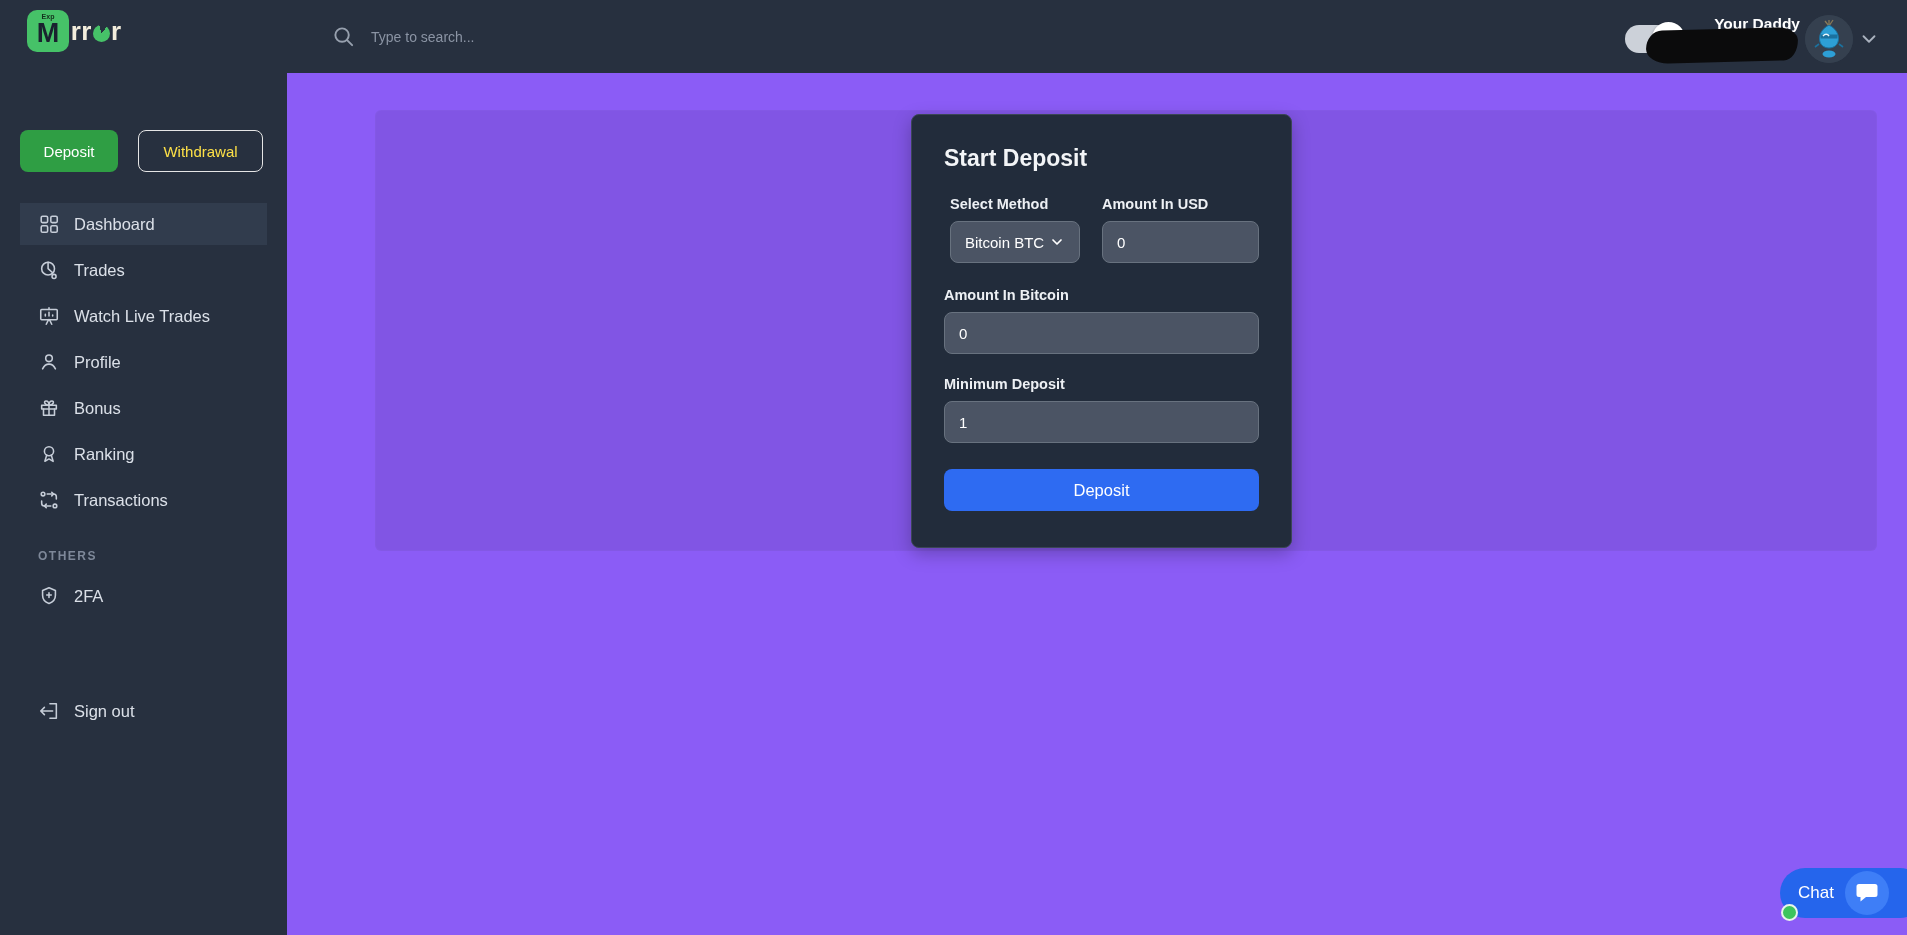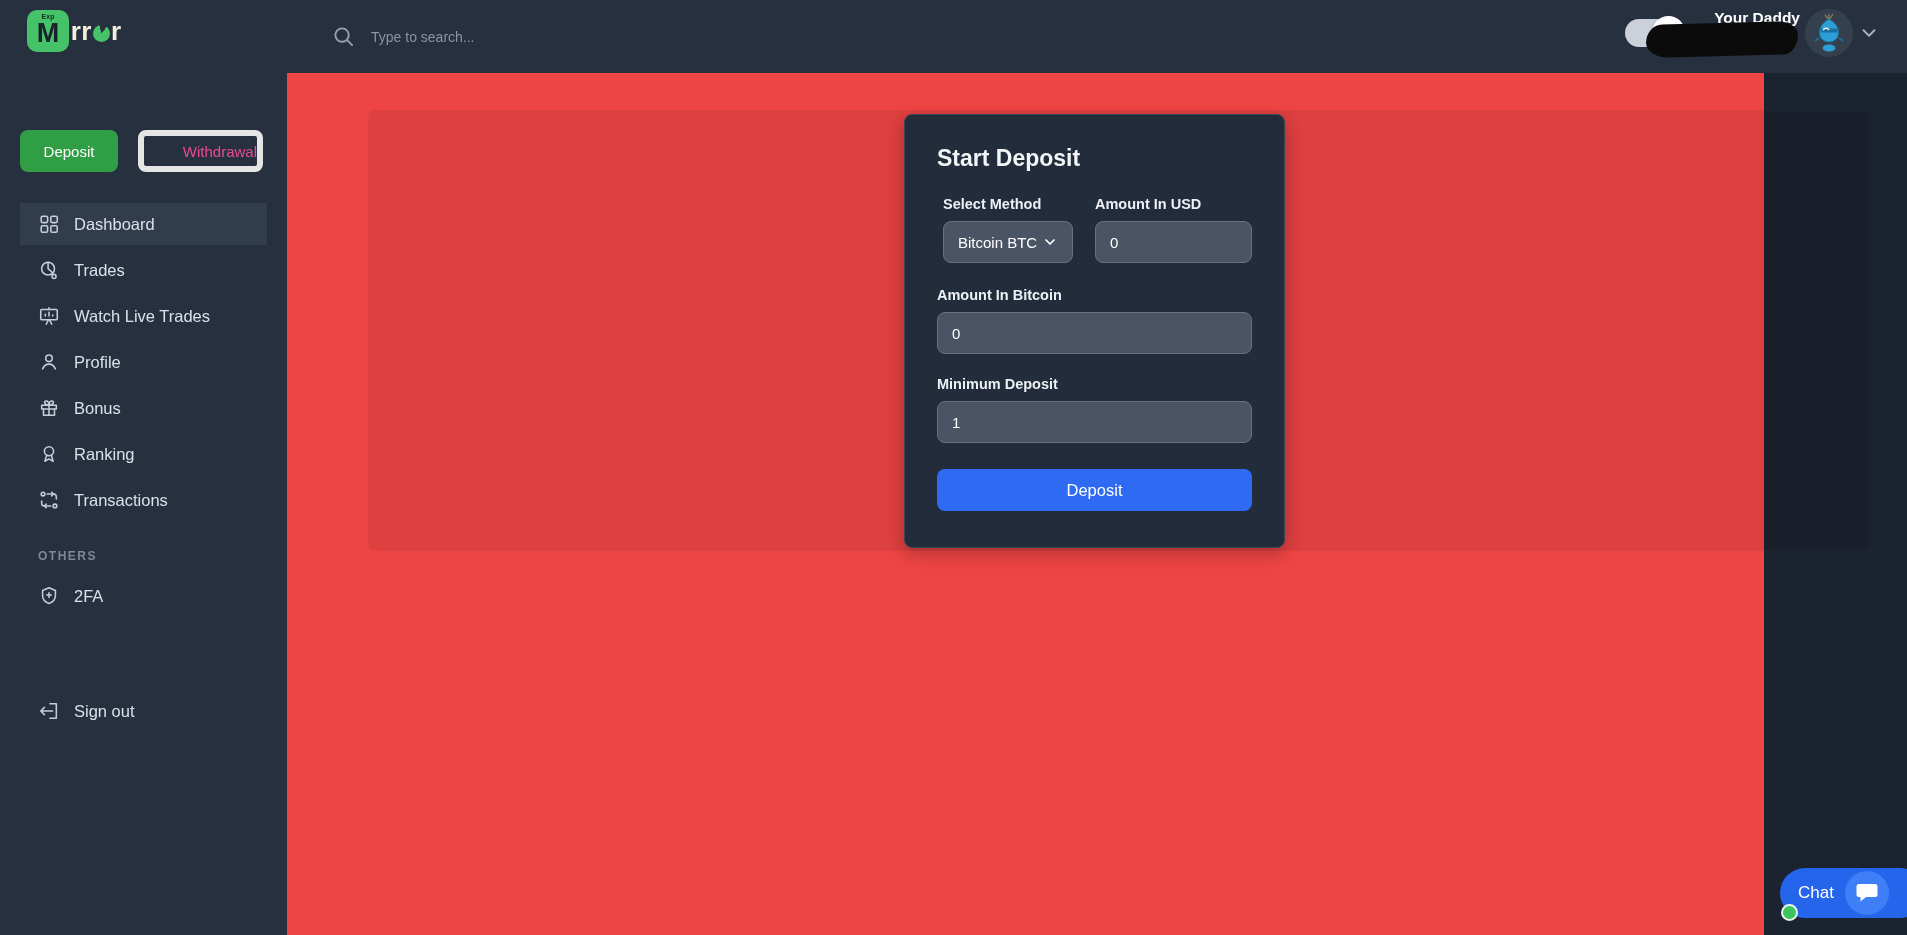--- a/index.html
+++ b/index.html
@@ -33,35 +33,35 @@
   .nav2 { position:absolute; left:0; top:575px; width:327px; }
   .nav-signout { position:absolute; left:0; top:690px; width:287px; }
 
   
   .topbar { position:absolute; left:287px; top:0; width:1620px; height:73px; background:#27303f; z-index:1; }
   .search-wrap { position:absolute; left:45px; top:0; height:73px; display:flex; align-items:center; gap:16px; }
   .search-icon { width:23px; height:23px; color:#97a0ae; display:flex; }
   .search-input { background:transparent; border:none; outline:none; color:#dfe3ea; font-size:14px; width:330px; font-family:inherit; }
   .search-input::placeholder { color:#8b94a4; }
 
-  .topbar-right { position:absolute; right:0; top:4px; height:57px; display:flex; align-items:center; gap:5px; padding-right:27px; }
+  .topbar-right { position:absolute; right:0; top:10px; height:57px; display:flex; align-items:center; gap:5px; padding-right:27px; }
   .toggle { position:relative; width:58px; height:28px; background:#ccd1d9; border-radius:14px; cursor:pointer; flex:0 0 auto; }
   .toggle-knob { position:absolute; right:-2px; top:-3px; width:33px; height:33px; background:#ffffff; border-radius:50%;
                  box-shadow:0 1px 3px rgba(0,0,0,.35); display:flex; align-items:center; justify-content:center; }
   .toggle-knob svg { width:17px; height:17px; }
   .user-block { position:relative; width:112px; height:73px; flex:0 0 auto; }
   .user-name { position:absolute; top:13px; right:0; color:#fff; font-size:15.5px; font-weight:bold; white-space:nowrap; }
   .redaction { position:absolute; top:27px; left:-42px; width:152px; height:33px; background:#0b0b0c;
                border-radius:18px 22px 16px 24px / 20px 14px 22px 16px; transform:rotate(-1.5deg); }
   .avatar { position:relative; width:48px; height:48px; border-radius:50%; background:#35404f; overflow:hidden; cursor:pointer; flex:0 0 auto; }
   .avatar svg { width:48px; height:48px; }
   .user-caret { width:22px; height:22px; color:#aab2bf; cursor:pointer; display:flex; }
 
   
-  .main { position:absolute; left:280px; top:73px; width:1484px; height:862px; background:#ef4444; }
+  .main { position:absolute; left:287px; top:73px; width:1620px; height:862px; background:#8b5cf6; }
   .faint-panel { position:absolute; left:88px; top:37px; width:1502px; height:441px; background:rgba(0,0,0,0.07);
                  border:1px solid rgba(255,255,255,0.015); border-radius:6px; }
 
   .card { position:absolute; left:624px; top:41px; width:381px; height:434px; background:#222c3b;
           border:1px solid #3b4656; border-radius:8px; box-shadow:0 6px 18px rgba(0,0,0,.25); padding:30px 32px; }
   .card-title { color:#f3f5f7; font-size:23px; font-weight:bold; margin-bottom:24px; }
   .field-label { color:#edf0f4; font-size:14.5px; font-weight:bold; margin-bottom:9px; }
   .row { display:flex; gap:22px; margin-bottom:24px; }
   .col-method { width:130px; flex:0 0 auto;margin-left:6px; }
   .col-usd { flex:1; }
@@ -95,21 +95,21 @@
         <span class="m">M</span>
       </div>
       <div class="logo-rest">
         <span>irr</span>
         <span class="logo-pie"></span>
         <span>r</span>
       </div>
     </div>
 
     <button class="btn-deposit" style="background:#2f9e44;">Deposit</button>
-    <button class="btn-withdrawal" style="border:6px solid #e5e5e5; color:#ec4899;text-align:right;">Withdrawal</button>
+    <button class="btn-withdrawal" style="border:1px solid #e5e5e5; color:#fde047;">Withdrawal</button>
 
     <nav class="nav">
       <div class="nav-item active">
         <span class="ic">
           <svg viewBox="0 0 24 24" fill="none" stroke="currentColor" stroke-width="1.7" stroke-linecap="round" stroke-linejoin="round">
               <rect x="3.5" y="3.5" width="7" height="7" rx="1.5"></rect>
               <rect x="14" y="3.5" width="7" height="7" rx="1.5"></rect>
               <rect x="3.5" y="14" width="7" height="7" rx="1.5"></rect>
               <rect x="14" y="14" width="7" height="7" rx="1.5"></rect>
             </svg>

